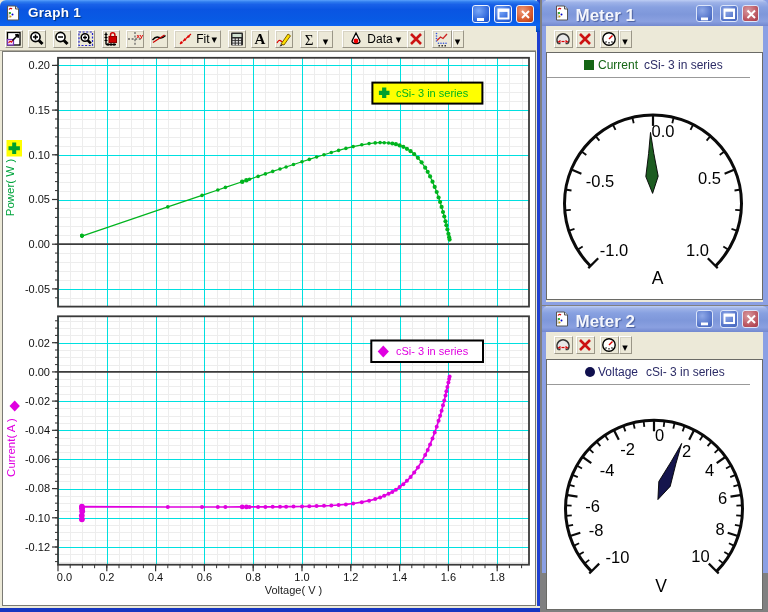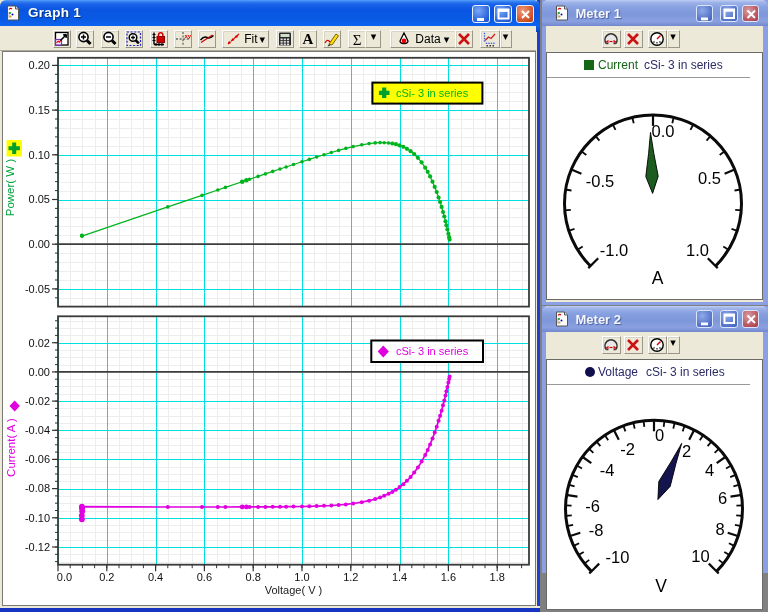--- a/index.html
+++ b/index.html
@@ -15,33 +15,33 @@
 .tbar .ticn { position:absolute; left:5px; top:5px; }
 .wb { position:absolute; top:4.5px; width:18px; height:18px; border-radius:3px;
   border:1px solid #eef4ff; }
 .wbmin, .wbmax { background:radial-gradient(circle at 35% 30%, #7aa8f8, #2a62d8 70%, #1c4ec2); }
 .wbclose { background:radial-gradient(circle at 35% 30%, #f09a78, #d4562a 65%, #b03a10); }
 .wb svg { position:absolute; left:0; top:0 }
 .toolbar { position:absolute; left:0; right:4px; top:26px; height:25px; background:#ece9d8;
   border-bottom:1px solid #aca899; }
 .tb { position:absolute; top:4px; height:18px; background:#ece9d8;
   border:1px solid; border-color:#fff #9a9687 #9a9687 #fff; box-shadow:1px 1px 0 #d8d4c4 inset;
-  display:flex; align-items:flex-start; justify-content:center;margin-left:48px; }
+  display:flex; align-items:flex-end; justify-content:center; }
 .drop { font-size:11px; line-height:1; color:#000; }
 #gcontent { position:absolute; left:2px; top:51px; width:534px; height:555px;
   background:#fff; border:1px solid #7a7a74; }
 #graph .btmframe { position:absolute; left:0; top:606px; width:540px; height:6px;
   background:#ece9d8; border-bottom:4.5px solid #1636c1; }
 .meter { position:absolute; left:541.5px; width:226.5px; background:#ece9d8; }
 .meter .mframe { position:absolute; inset:0; border-left:4px solid #8ba0e4;
   border-right:5px solid #8ba0e4; background:#ece9d8; }
 .mtbar { position:absolute; left:0; right:0; height:26px;
   background:linear-gradient(to bottom,#bdcdf4 0%,#9db2e8 10%,#87a0e0 28%,#7e97da 55%,#8aa0e0 82%,#7288cf 100%);
   border-top-left-radius:6px; border-top-right-radius:6px; }
-.mtbar .ttext { position:absolute; left:34px; top:6px; color:#f4f6fc; font-size:13px;
+.mtbar .ttext { position:absolute; left:34px; top:6px; color:#f4f6fc; font-size:17px;
   font-weight:bold; text-shadow:1px 1px 1px #4a5f9e; }
 .mtbar .ticn { position:absolute; left:12px; top:5px; }
 .mwb { position:absolute; top:4.5px; width:17.5px; height:17.5px; border-radius:3px;
   border:1px solid #dde6fa; }
 .mmin, .mmax { background:radial-gradient(circle at 35% 30%, #8fa9e8, #5272c8 70%, #4464ba); }
 .mclose { background:radial-gradient(circle at 35% 30%, #d89aa0, #bb5560 65%, #a43848); }
 .mtoolbar { position:absolute; left:4px; right:5px; top:26px; height:25px; background:#ece9d8; }
 .mcontent { position:absolute; left:4.5px; right:5px; background:#fff; border:1px solid #6a6a66; }
 .mhead { position:absolute; left:0; right:12px; top:0; height:25px; border-bottom:1px solid #999;
   font-size:12px; color:#2c2c66; }

